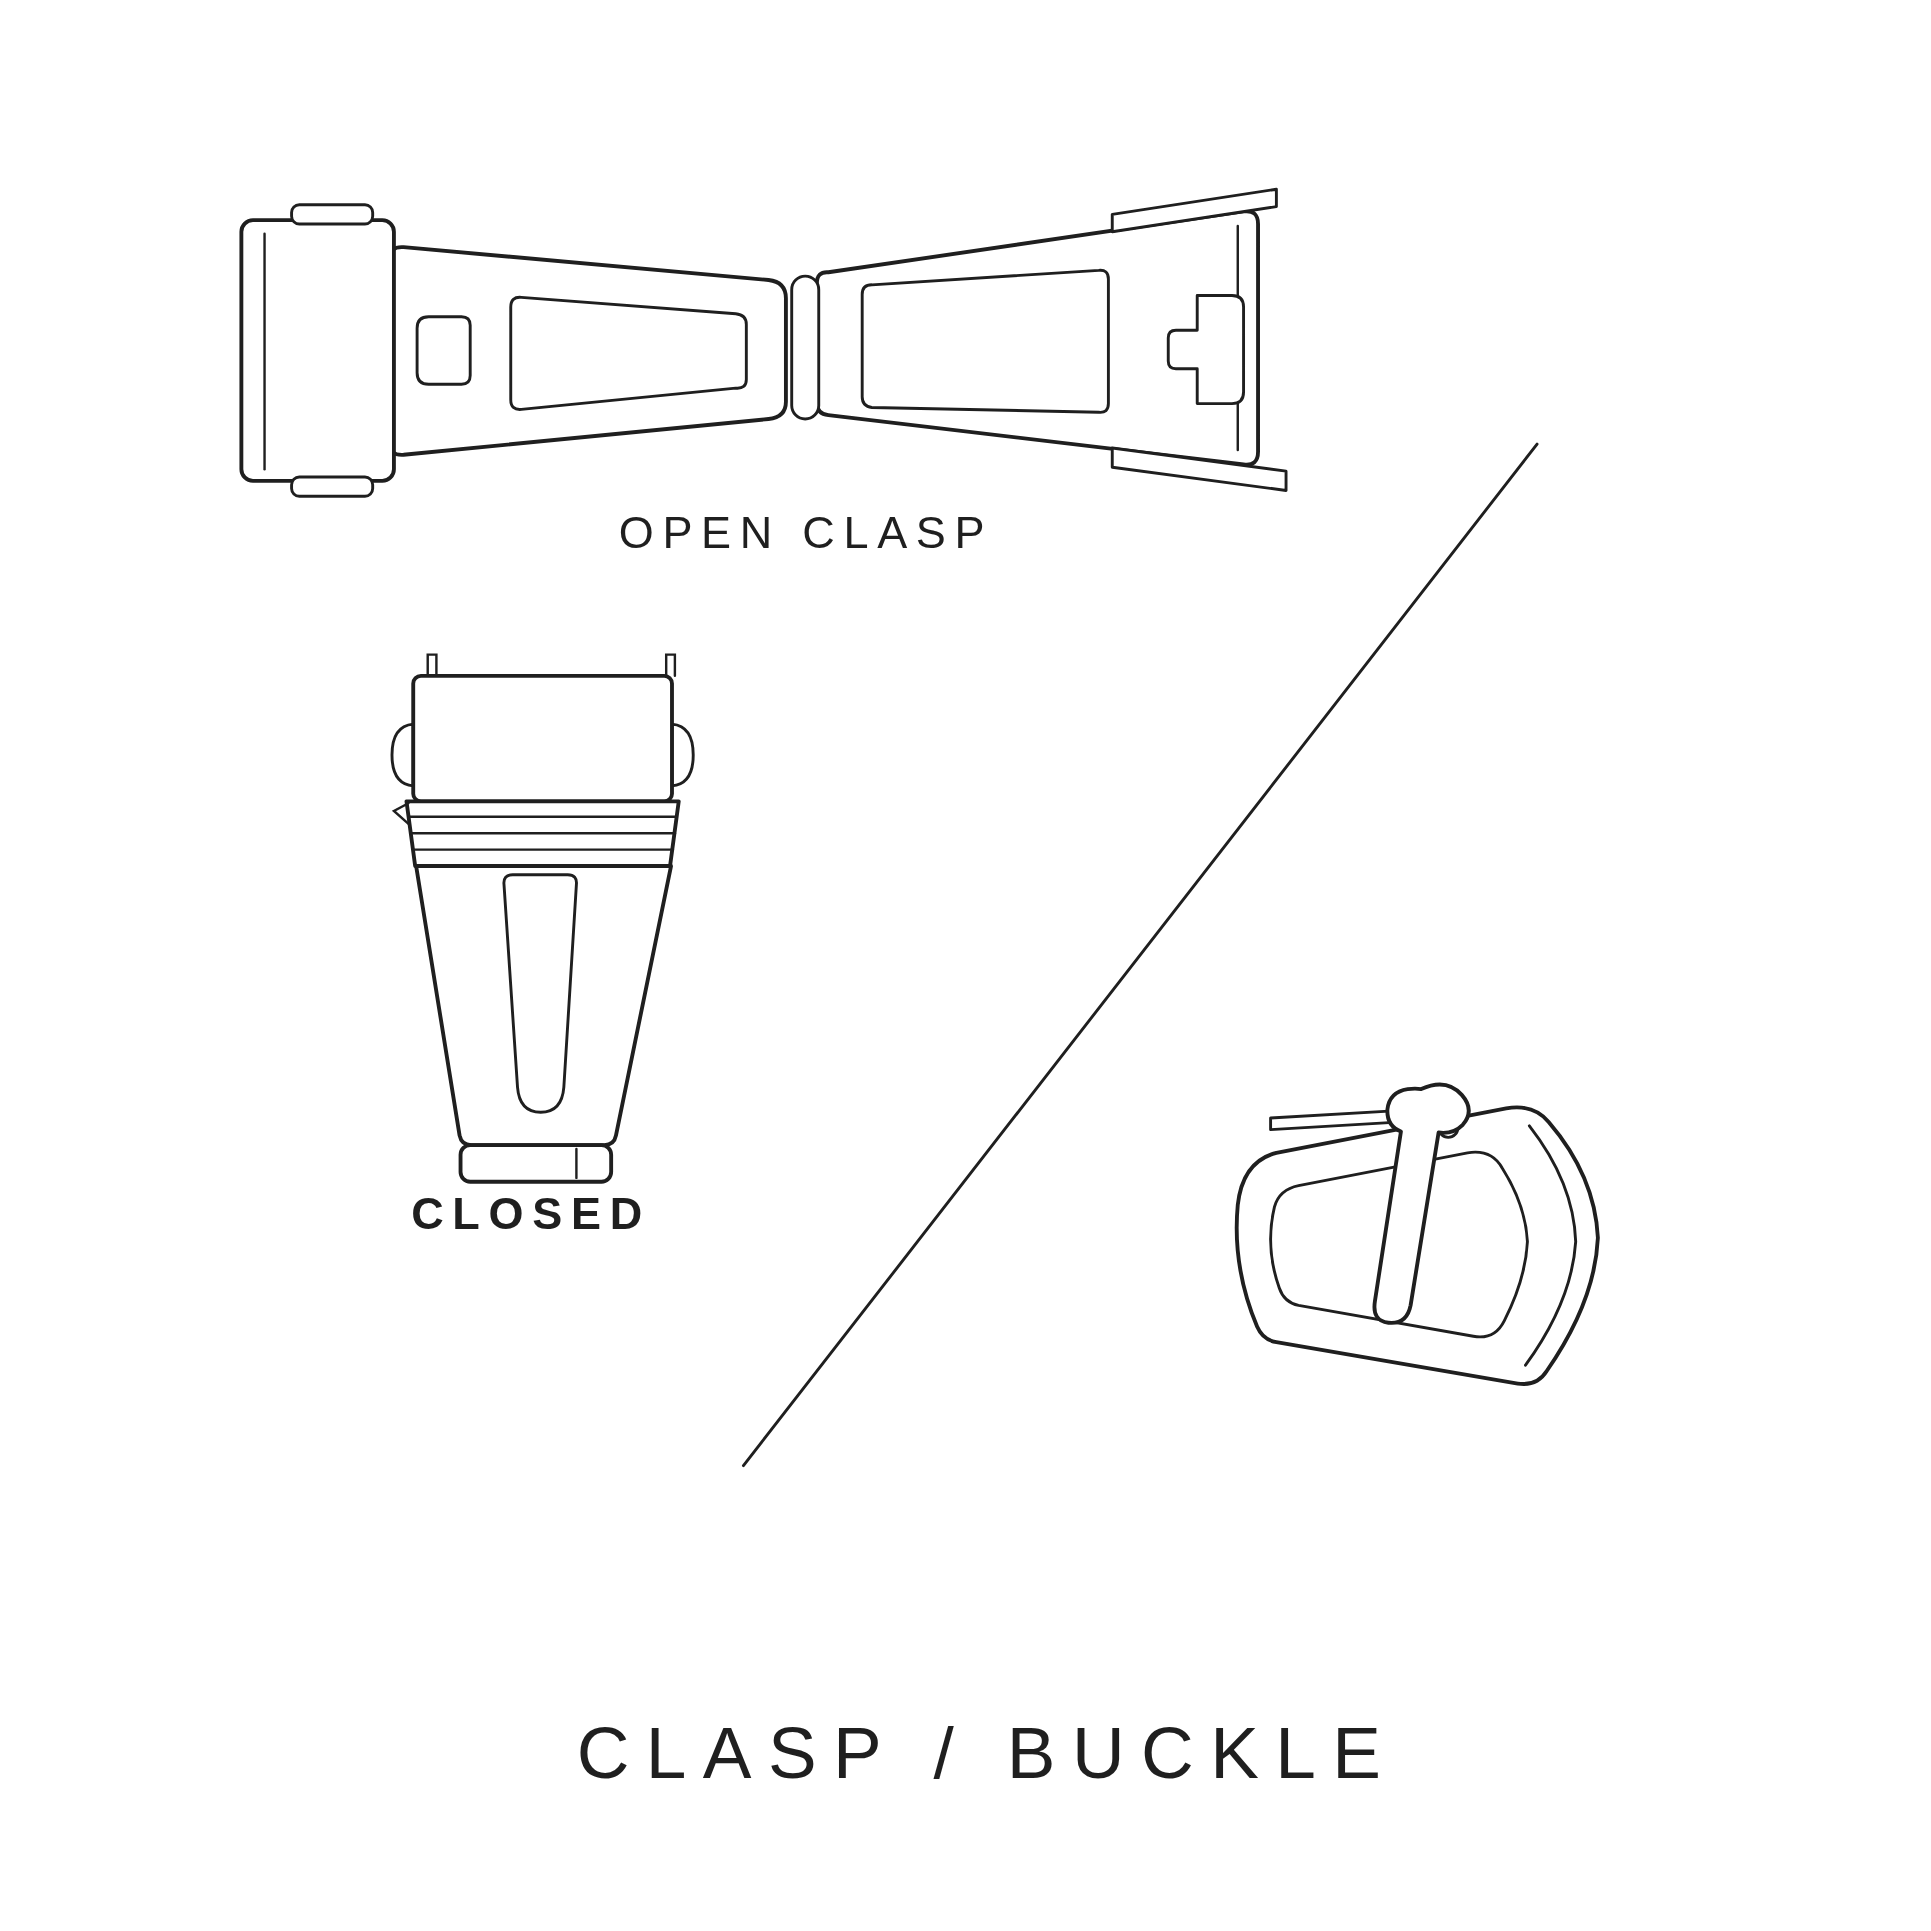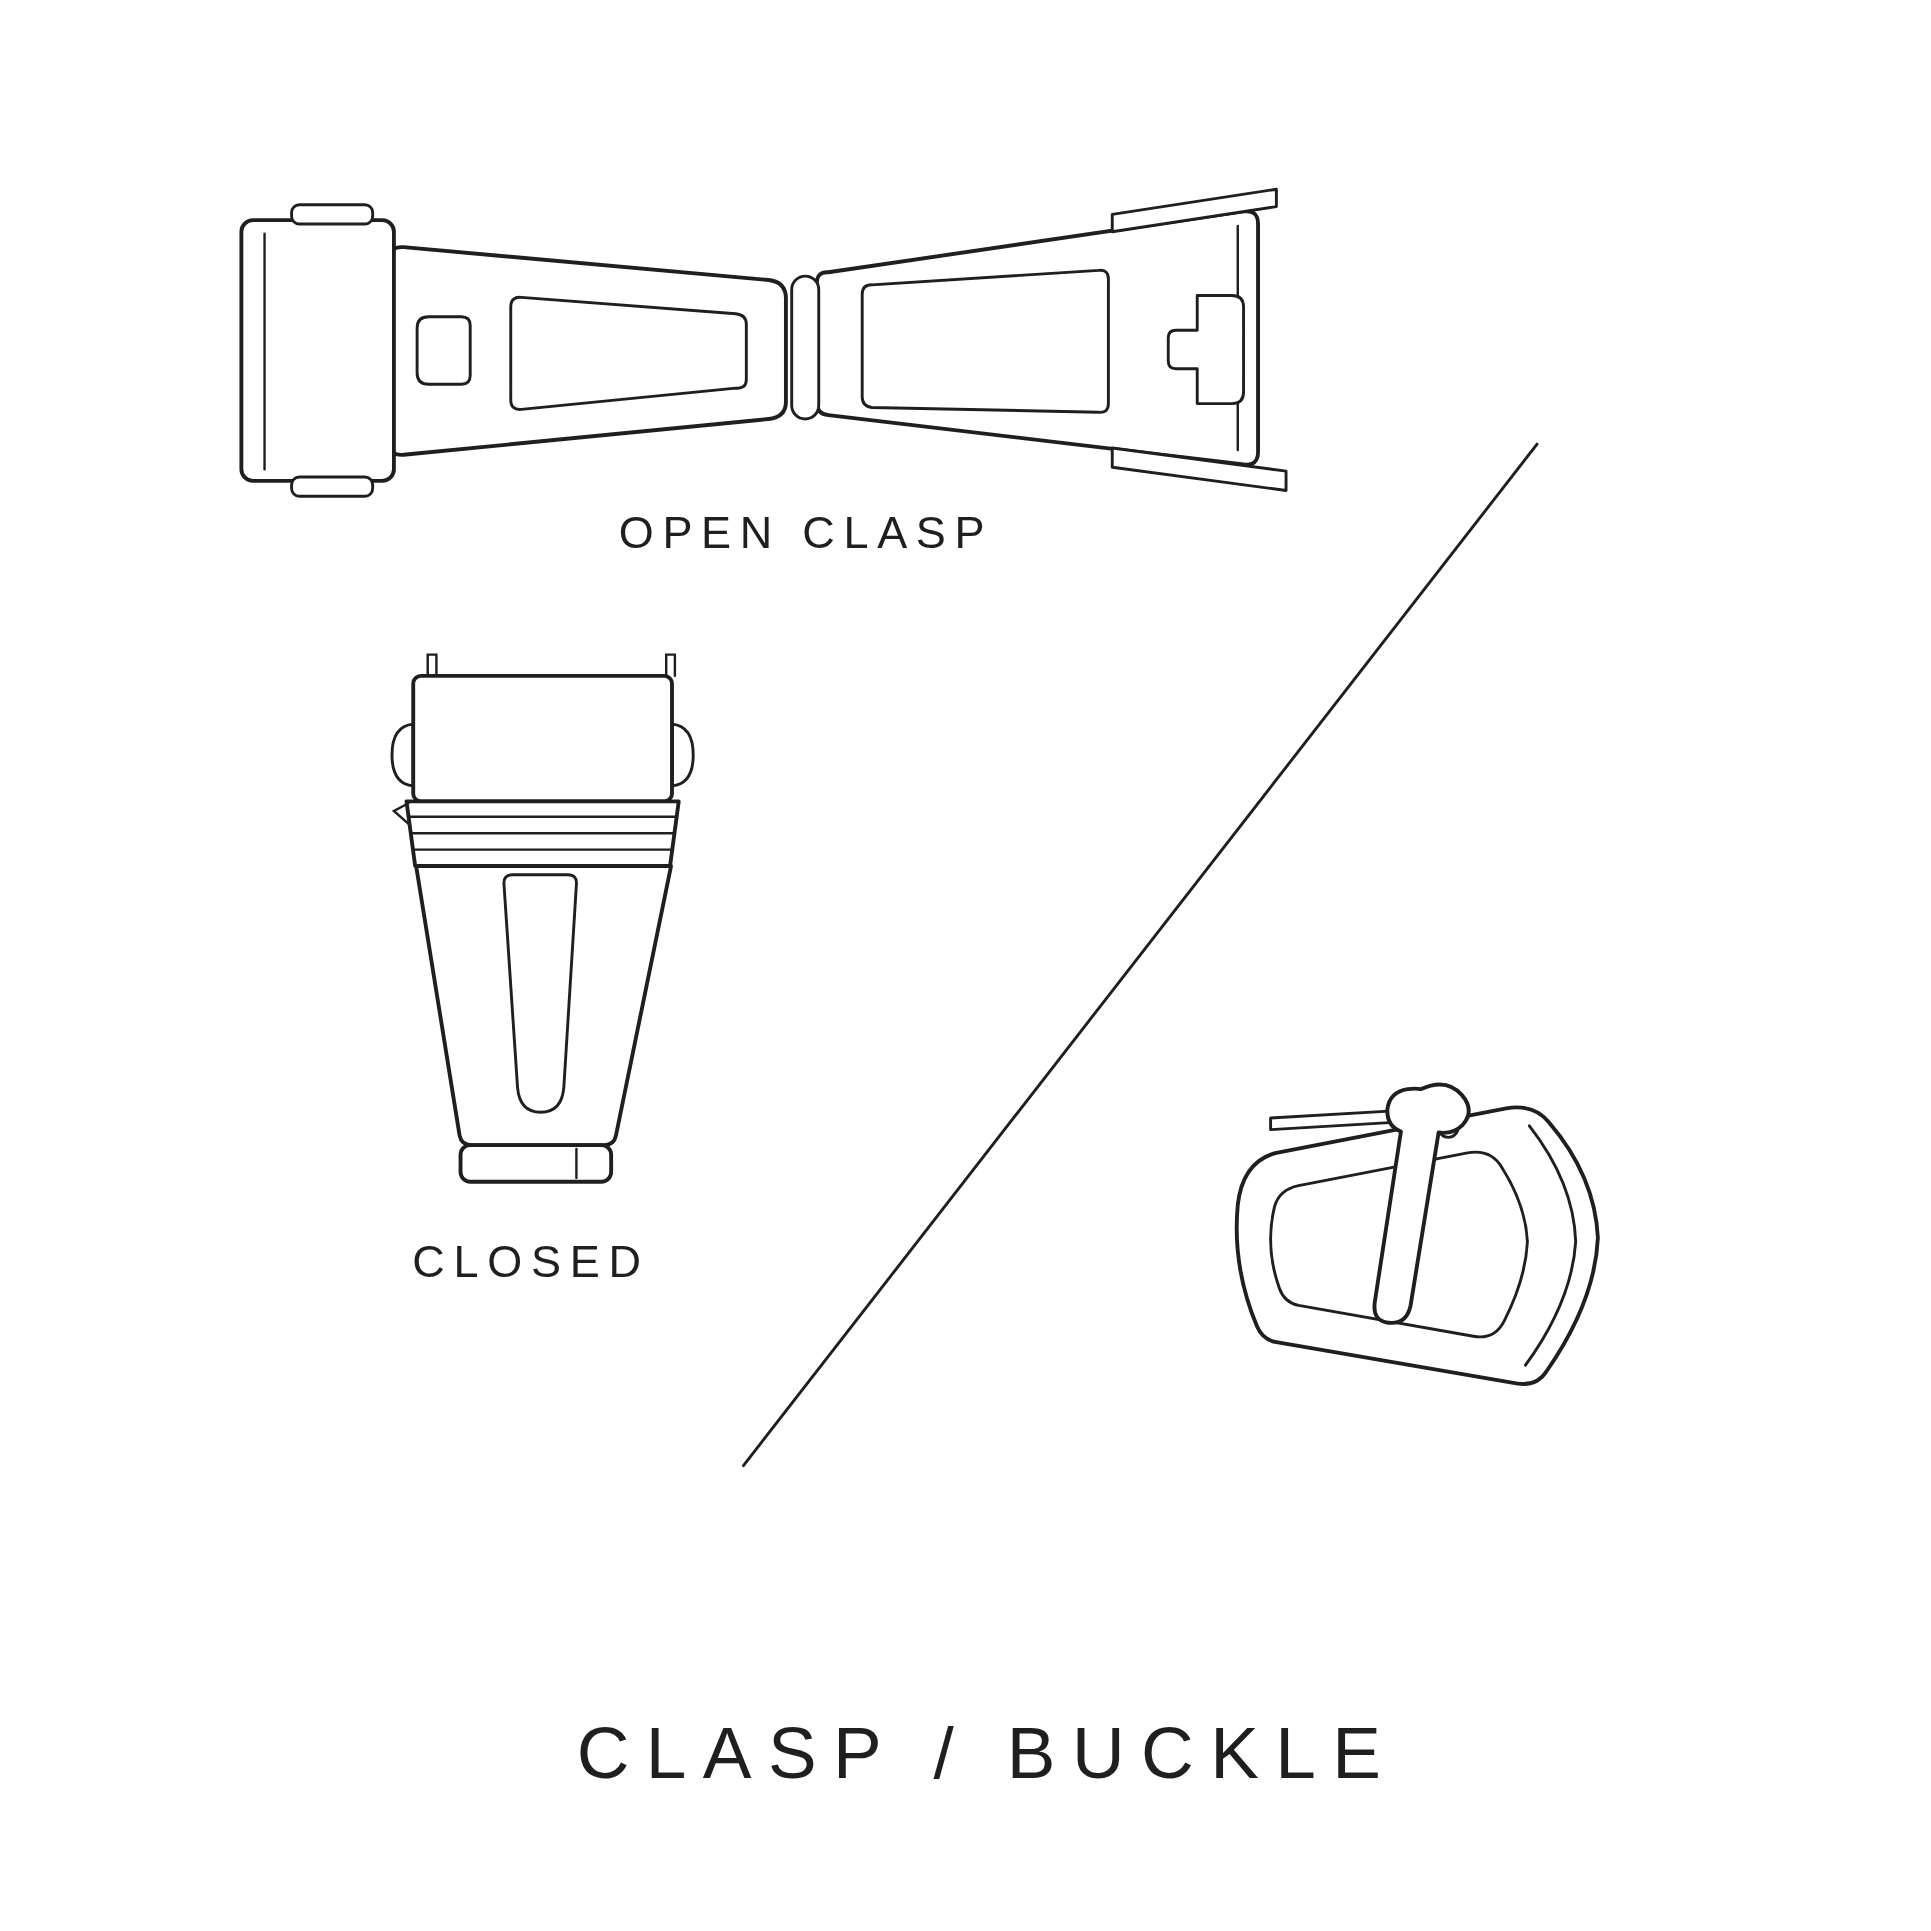--- a/index.html
+++ b/index.html
@@ -143,17 +143,17 @@
 
       <path class="detail-fill" d="M 1316 1158 L 1452 1150 L 1452 1162 L 1316 1170 Z"></path>
       <circle class="detail-fill" cx="1500" cy="1168" r="10"></circle>
 
       <path class="outline" d="M 1472 1128 Q 1498 1116 1514 1134 Q 1528 1150 1515 1165 Q 1505 1175 1490 1173 L 1461 1352 Q 1457 1372 1438 1370 Q 1421 1368 1424 1348 L 1451 1172 Q 1436 1166 1437 1149 Q 1439 1131 1458 1128 Q 1466 1127 1472 1128 Z"></path>
     </g>
   </svg>
 
   <div class="label" style="left:806px; top:507px;">OPEN CLASP</div>
 
-  <div class="label" style="left:531px; top:1236px;">CLOSED</div>
+  <div class="label" style="left:531px; top:1188px;font-weight:bold;">CLOSED</div>
 
   <div class="title" style="left:966px; top:1711px;margin-left:21px;">CLASP / BUCKLE</div>
 </div>
 
 
 </body></html>

